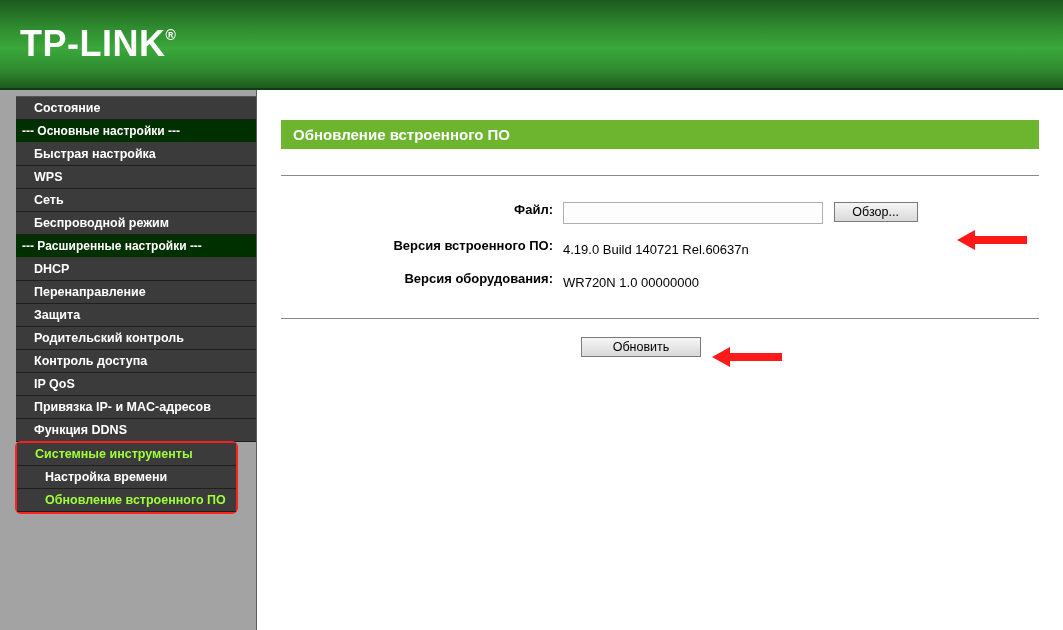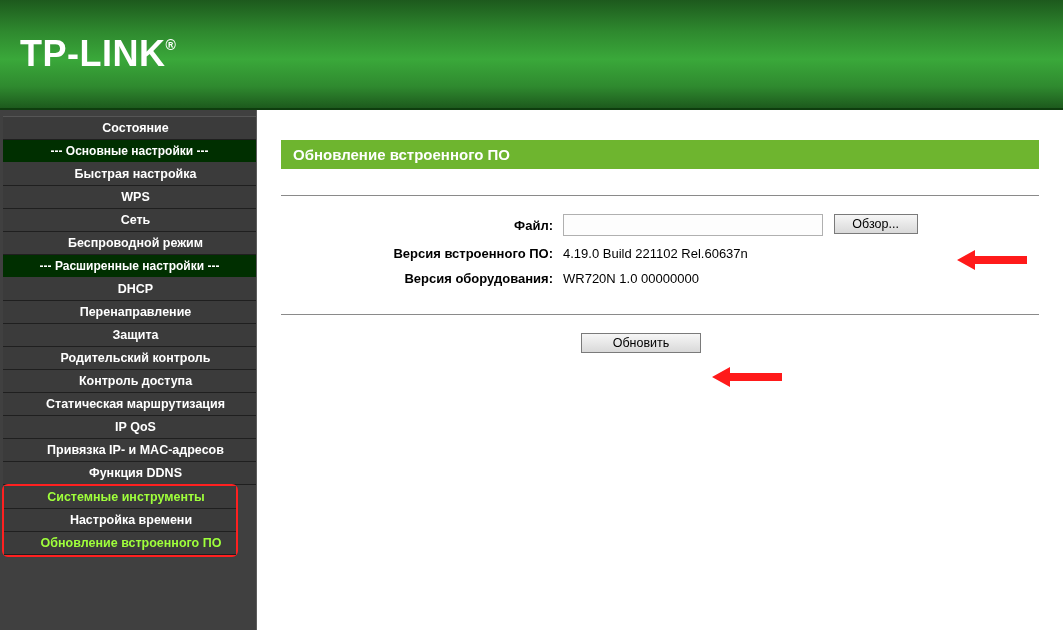--- a/index.html
+++ b/index.html
@@ -4,21 +4,21 @@
 <style>
   * { margin: 0; padding: 0; box-sizing: border-box; }
   body {
     font-family: Arial, Helvetica, sans-serif;
     background: #ffffff;
     width: 1063px;
     height: 630px;
     overflow: hidden;
   }
   .header {
-    height: 110px;
+    height: 90px;
     background: linear-gradient(to bottom,
       #1d5a1d 0%, #2f8a2f 30%, #3aa83a 55%, #2f8a2f 80%, #1d5a1d 100%);
     display: flex;
     align-items: center;
     padding-left: 20px;
     border-bottom: 2px solid #0e3d0e;
   }
   .logo {
     font-size: 36px;
     font-weight: 900;
@@ -26,25 +26,24 @@
     letter-spacing: 0.5px;
     font-family: Arial, Helvetica, sans-serif;
   }
   .logo .reg { font-size: 14px; vertical-align: top; position: relative; top: 4px;}
   .body-area {
     display: flex;
     height: calc(100% - 90px);
   }
   .sidebar {
     width: 257px;
-    background: #404040;
+    background: #a3a3a3;
     border-right: 1px solid #5d5d5d;
     padding-top: 6px;
-    padding-left: 3px;
-    text-align: center;
+    padding-left: 16px;
   }
   .sidebar-inner {
     border-top: 1px solid #555;
   }
   .nav-header {
     background: #002f00;
     color: #ffffff;
     font-size: 12px;
     font-weight: bold;
     padding: 4px 6px;
@@ -93,20 +92,21 @@
     width: 282px;
     text-align: right;
     font-size: 13px;
     font-weight: bold;
     color: #000;
     padding-right: 10px;
   }
   .row-value {
     font-size: 13px;
     color: #000;
+    margin-top: 8px;
   }
   .file-input-box {
     display: inline-block;
     width: 260px;
     height: 22px;
     border: 1px solid #b0b0b0;
     background: #fdfdfd;
     vertical-align: middle;
     margin-right: 7px;
   }
@@ -154,21 +154,20 @@
       <div class="nav-item">WPS</div>
       <div class="nav-item">Сеть</div>
       <div class="nav-item">Беспроводной режим</div>
 
       <div class="nav-header">--- Расширенные настройки ---</div>
       <div class="nav-item">DHCP</div>
       <div class="nav-item">Перенаправление</div>
       <div class="nav-item">Защита</div>
       <div class="nav-item">Родительский контроль</div>
       <div class="nav-item">Контроль доступа</div>
-      <div class="nav-item">Статическая маршрутизация</div>
       <div class="nav-item">IP QoS</div>
       <div class="nav-item">Привязка IP- и MAC-адресов</div>
       <div class="nav-item">Функция DDNS</div>
 
 
       <div class="highlight-box">
         <div class="nav-item active-green" style="padding-left:18px">Системные инструменты</div>
         <div class="nav-item sub">Настройка времени</div>
         <div class="nav-item sub active-green">Обновление встроенного ПО</div>
       </div>
@@ -184,21 +183,21 @@
     <div class="row">
       <div class="row-label">Файл:</div>
       <div class="row-value">
         <span class="file-input-box"></span>
         <span class="btn">Обзор...</span>
       </div>
     </div>
 
     <div class="row">
       <div class="row-label">Версия встроенного ПО:</div>
-      <div class="row-value">4.19.0 Build 221102 Rel.60637n</div>
+      <div class="row-value">4.19.0 Build 140721 Rel.60637n</div>
     </div>
 
     <div class="row">
       <div class="row-label">Версия оборудования:</div>
       <div class="row-value">WR720N 1.0 00000000</div>
     </div>
 
     <div style="height:18px"></div>
     <div class="hr"></div>
 

